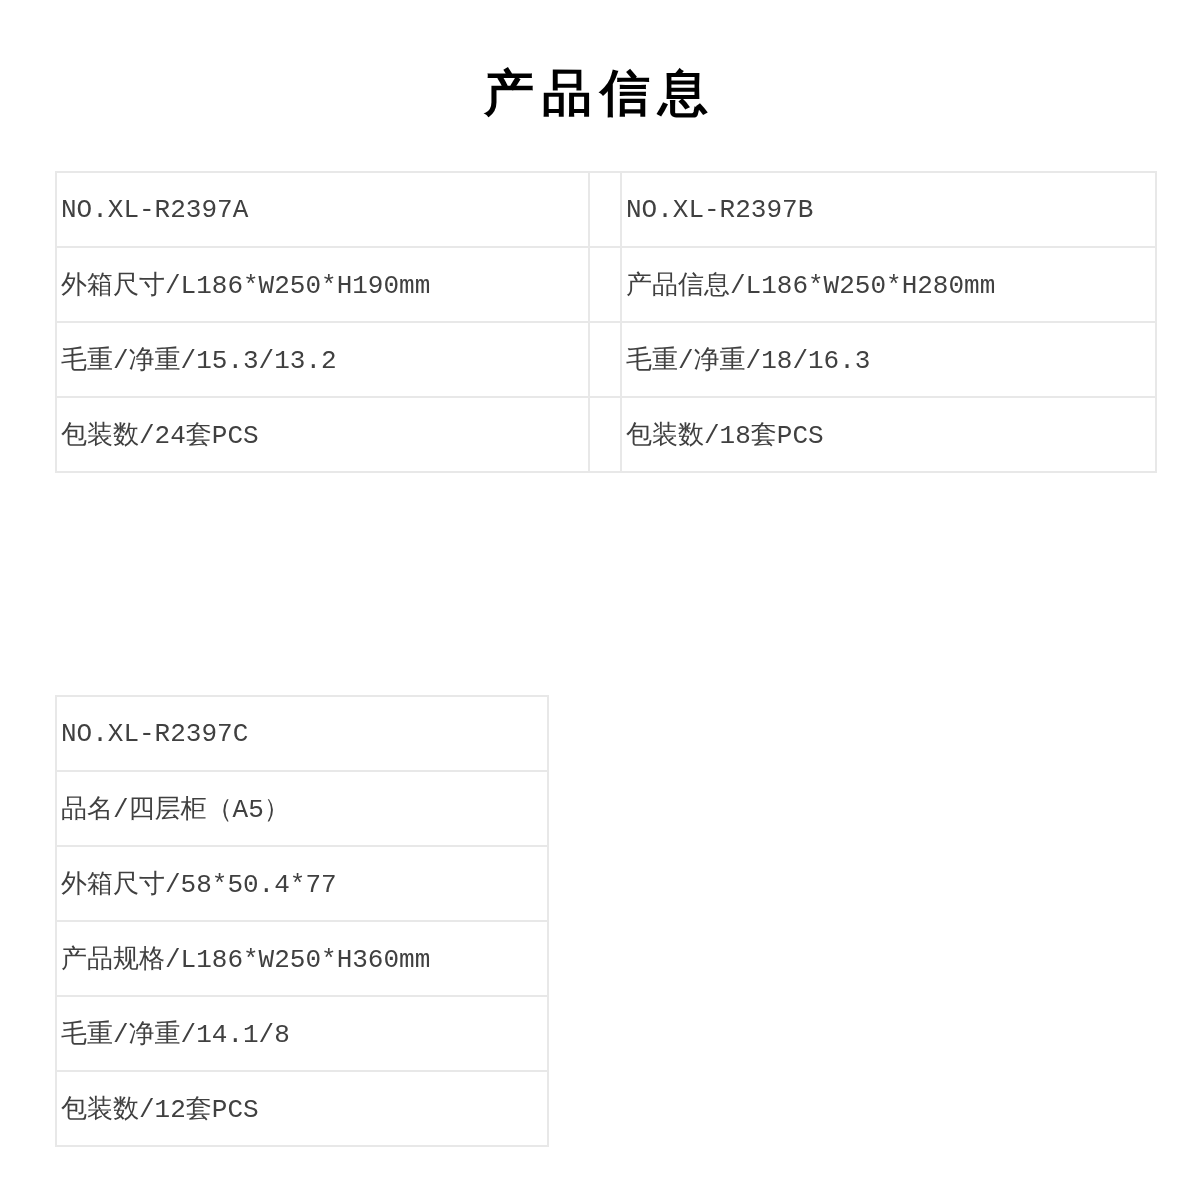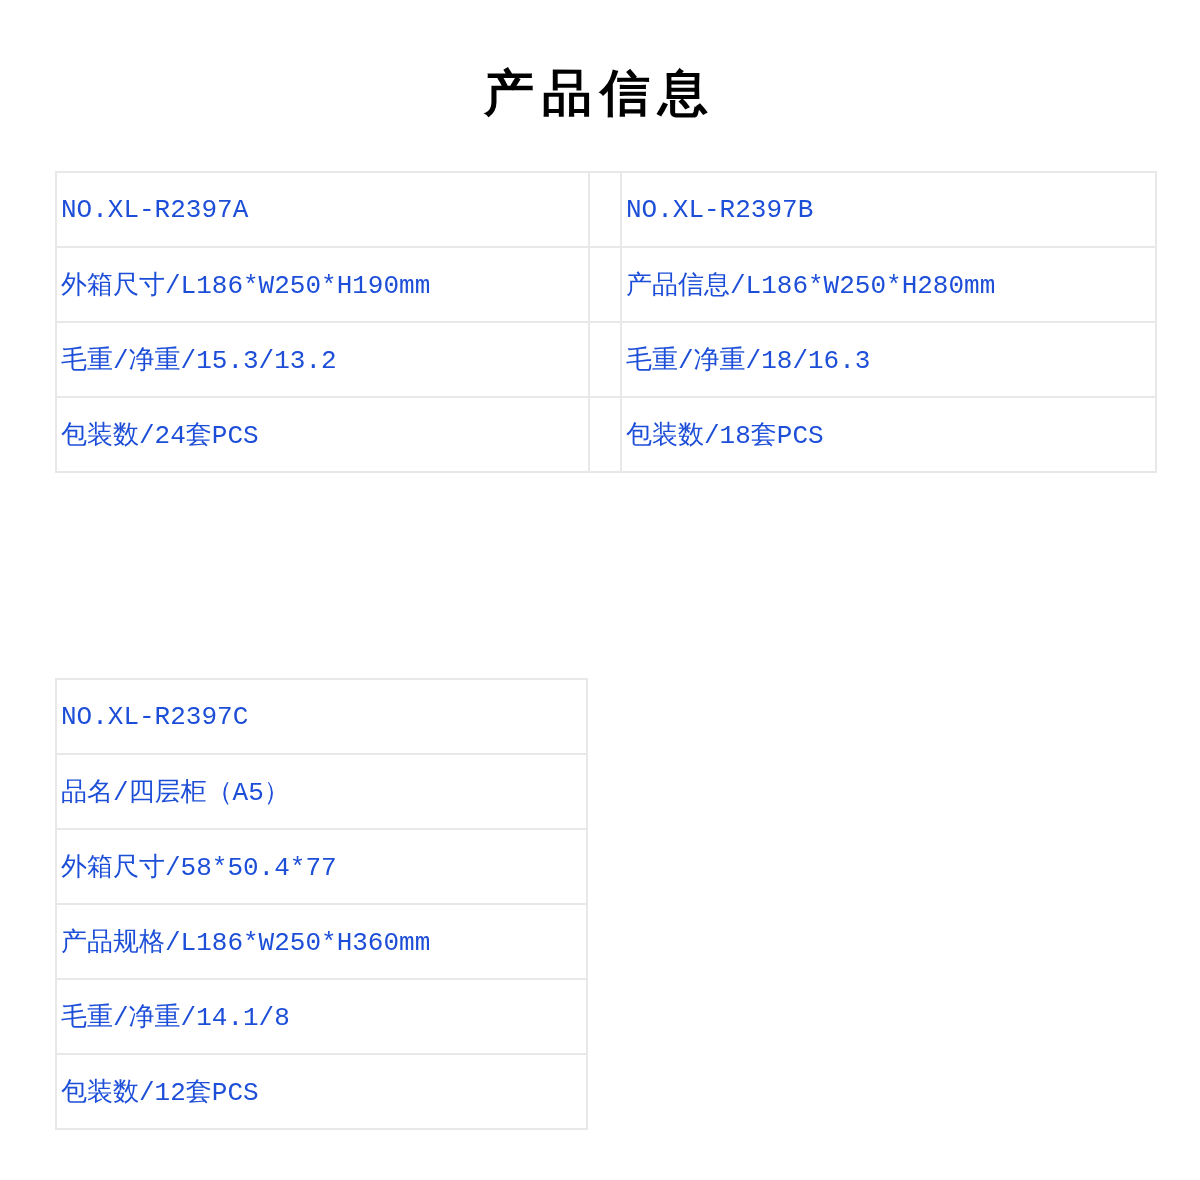--- a/index.html
+++ b/index.html
@@ -23,30 +23,30 @@
     table-layout:fixed;
     background:#ffffff;
   }
   table.grid td{
     border:2px solid #e8e8e8;
     height:73px;
     padding:0 4px 0 4px;
     vertical-align:middle;
     font-family:"Liberation Mono","DejaVu Sans Mono",monospace;
     font-size:26px;
-    color:#1d4ed8;
+    color:#404040;
     white-space:nowrap;
     overflow:hidden;
     margin-top:24px;
   }
   table.grid-top{left:55px;top:171px;width:1100px;}
   table.grid-top col.c-main-l{width:533px;}
   table.grid-top col.c-spacer{width:32px;}
   table.grid-top col.c-main-r{width:535px;}
-  table.grid-bottom{left:55px;top:678px;width:533px;}
+  table.grid-bottom{left:55px;top:695px;width:494px;}
 </style>
 </head>
 <body>
 
 <div class="page">
 
   <div class="page-title">产品信息</div>
 
   <table class="grid grid-top">
     <colgroup>

